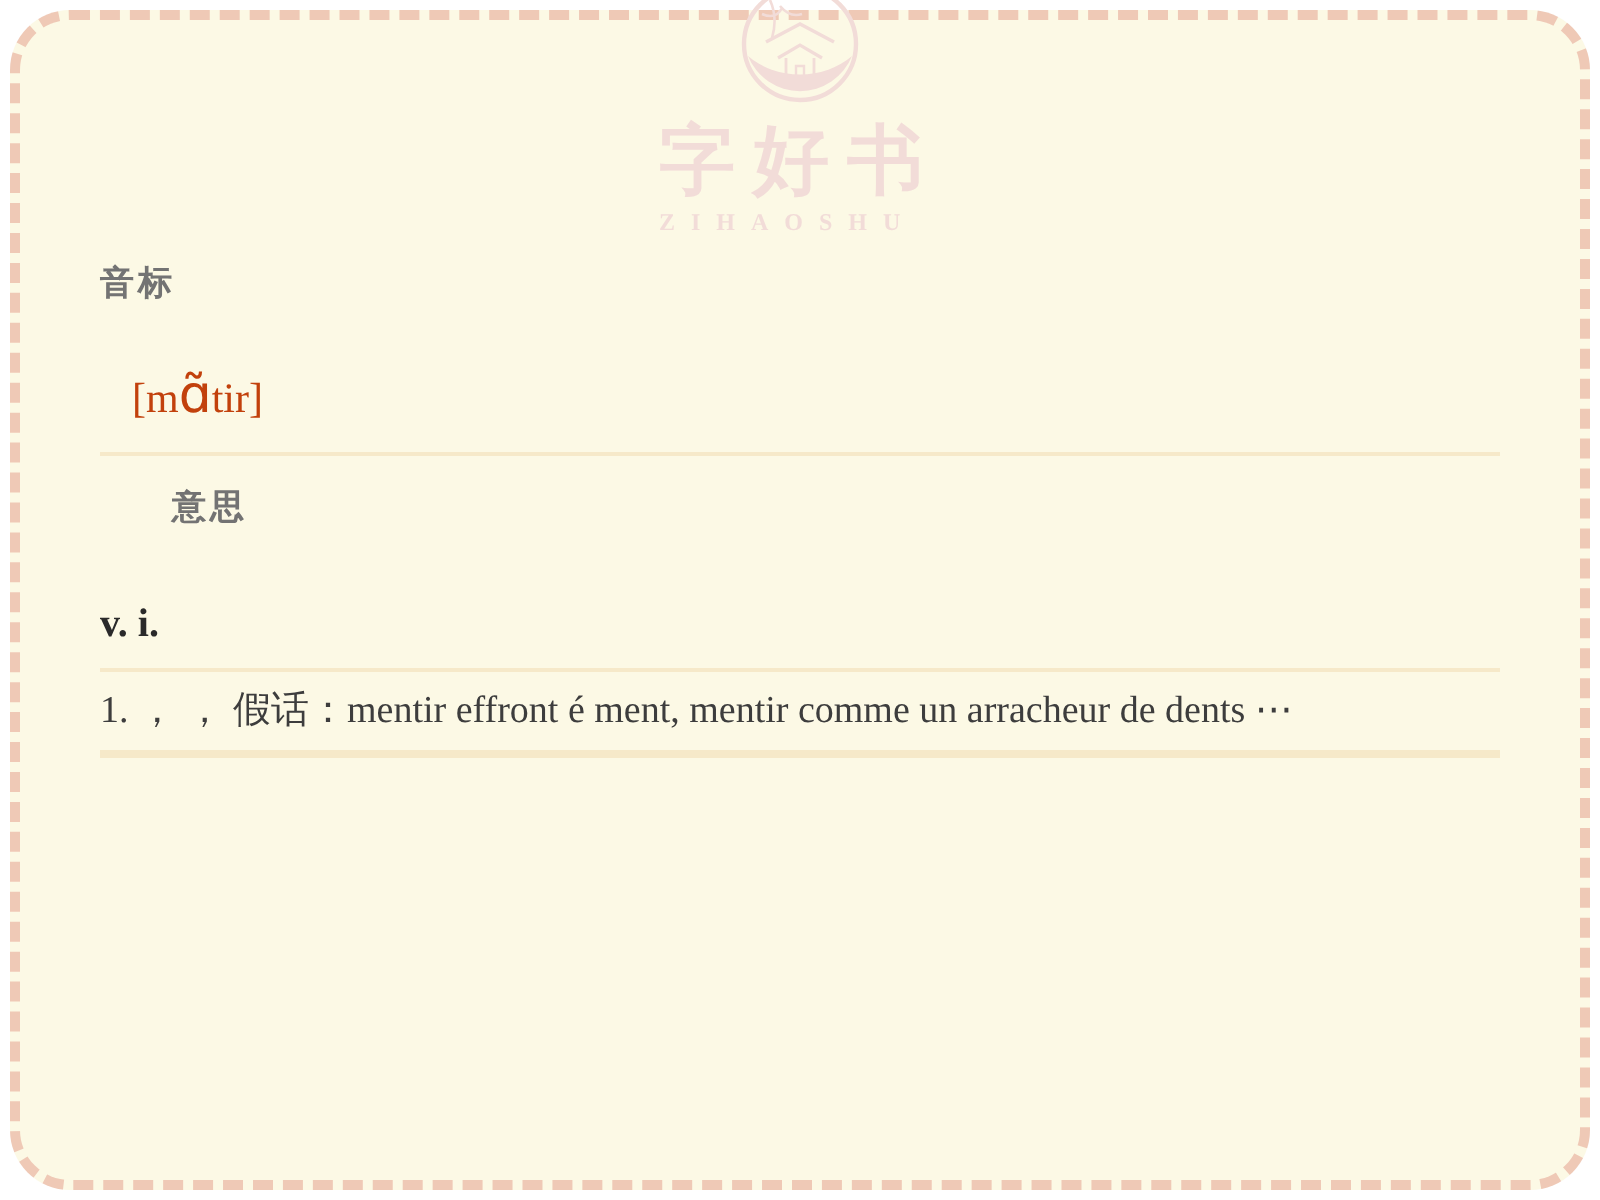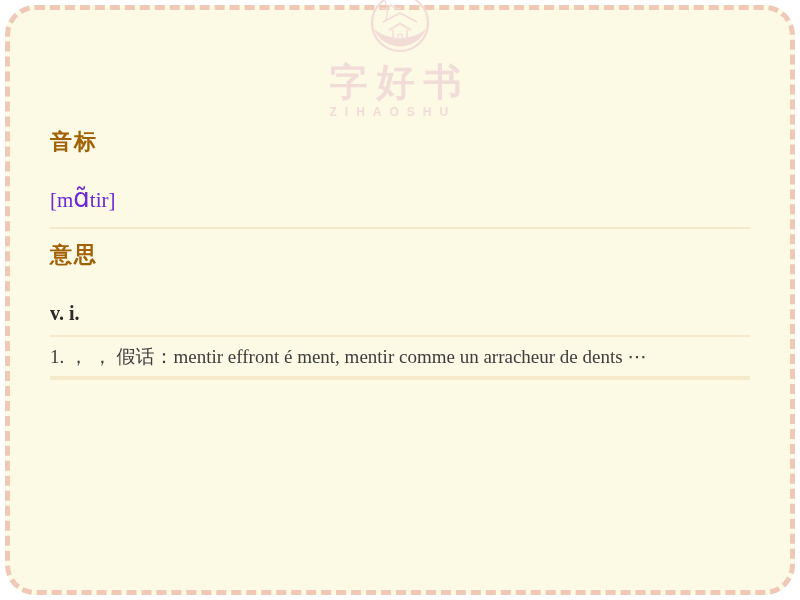--- a/index.html
+++ b/index.html
@@ -35,64 +35,65 @@
   }
   .logo-name {
     font-size: 38px;
     font-weight: bold;
     letter-spacing: 9px;
     color: #f2dcd8;
     line-height: 44px;
     white-space: nowrap;
   }
   .logo-sub {
-    font-family: Liberation Sans, sans-serif;
+    font-family: Liberation Serif, serif;
     font-size: 12px;
     font-weight: bold;
     letter-spacing: 8px;
     color: #f2dcd8;
     margin-top: 1px;
     white-space: nowrap;
   }
   
   .page-title {
     margin-top: 10px;
     text-align: center;
     font-size: 34px;
     font-weight: bold;
     color: #a18336;
     line-height: 40px;
     letter-spacing: 1px;
   }
   
   .content { margin: 40px 40px 0 40px; }
   .section-heading {
-    font-size: 22px;
+    font-size: 17px;
     font-weight: bold;
-    color: #a16207;
+    color: #737373;
     line-height: 28px;
     letter-spacing: 2px;
   }
   .phonetic {
     margin-top: 27px;
     font-size: 21px;
-    color: #6d28d9;
+    color: #c2410c;
     line-height: 30px;
+    margin-left: 16px;
   }
   .phonetic .nasal {
     font-family: "DejaVu Sans", sans-serif;
     font-size: 26px;
   }
   .divider {
     border: none;
     border-top: 2px solid #f6e9c9;
     height: 0;
   }
   .d1 { margin-top: 12px; }
-  .heading-meaning { margin-top: 12px; }
+  .heading-meaning { margin-top: 12px; margin-left: 36px; }
   .pos {
     margin-top: 31px;
     font-size: 20px;
     font-weight: bold;
     color: #2a2a2a;
     line-height: 26px;
   }
   .d2 { margin-top: 9px; }
   .def-row {
     padding: 6px 0;

